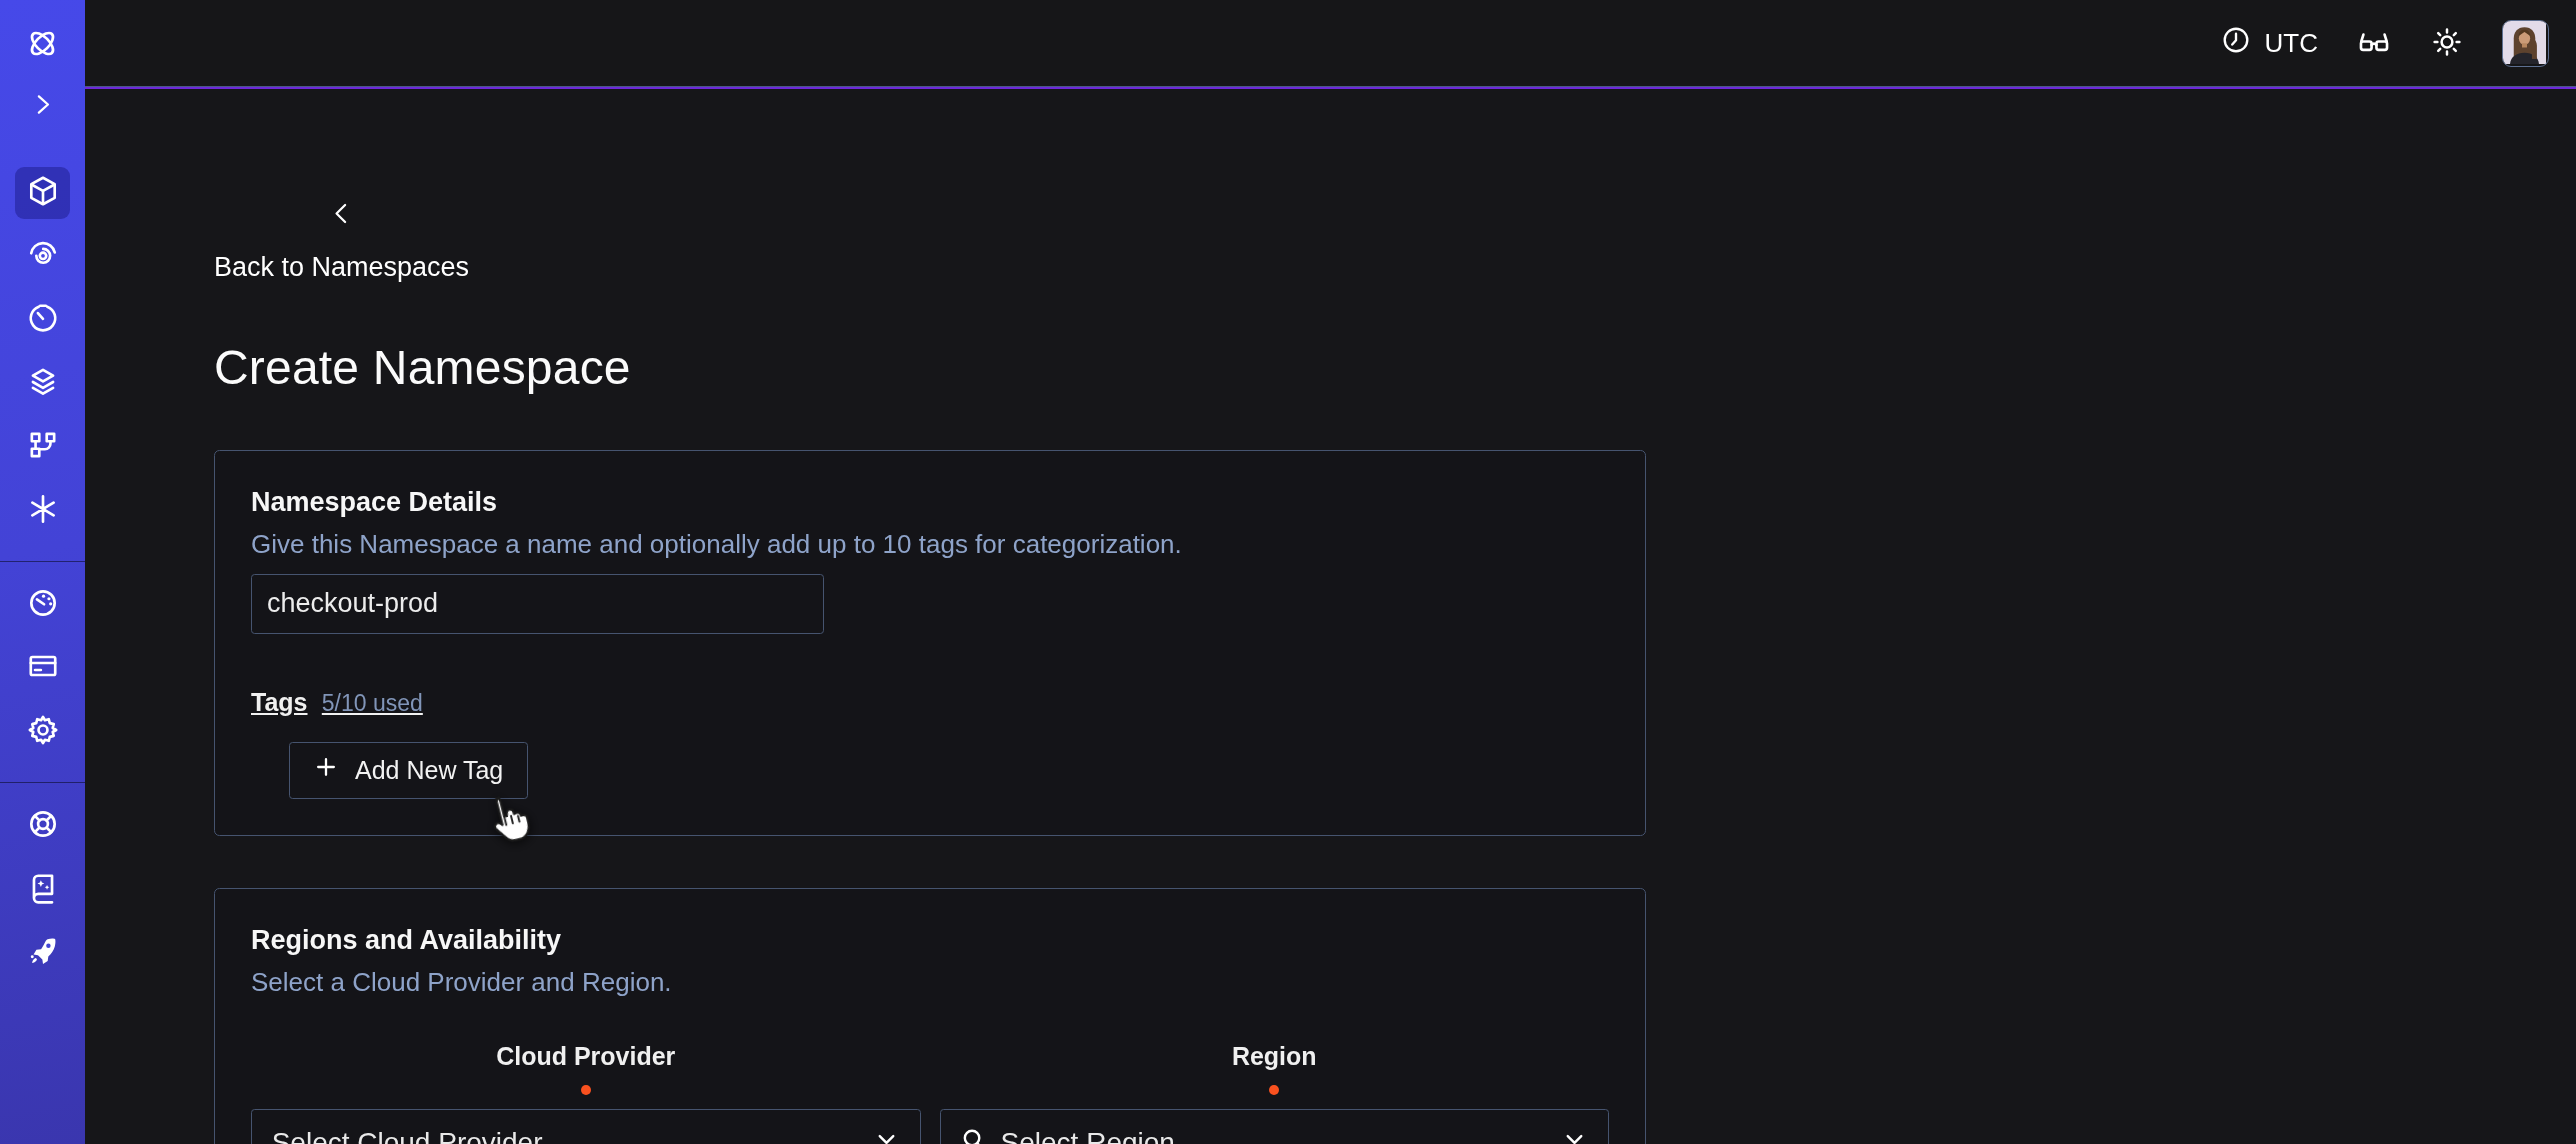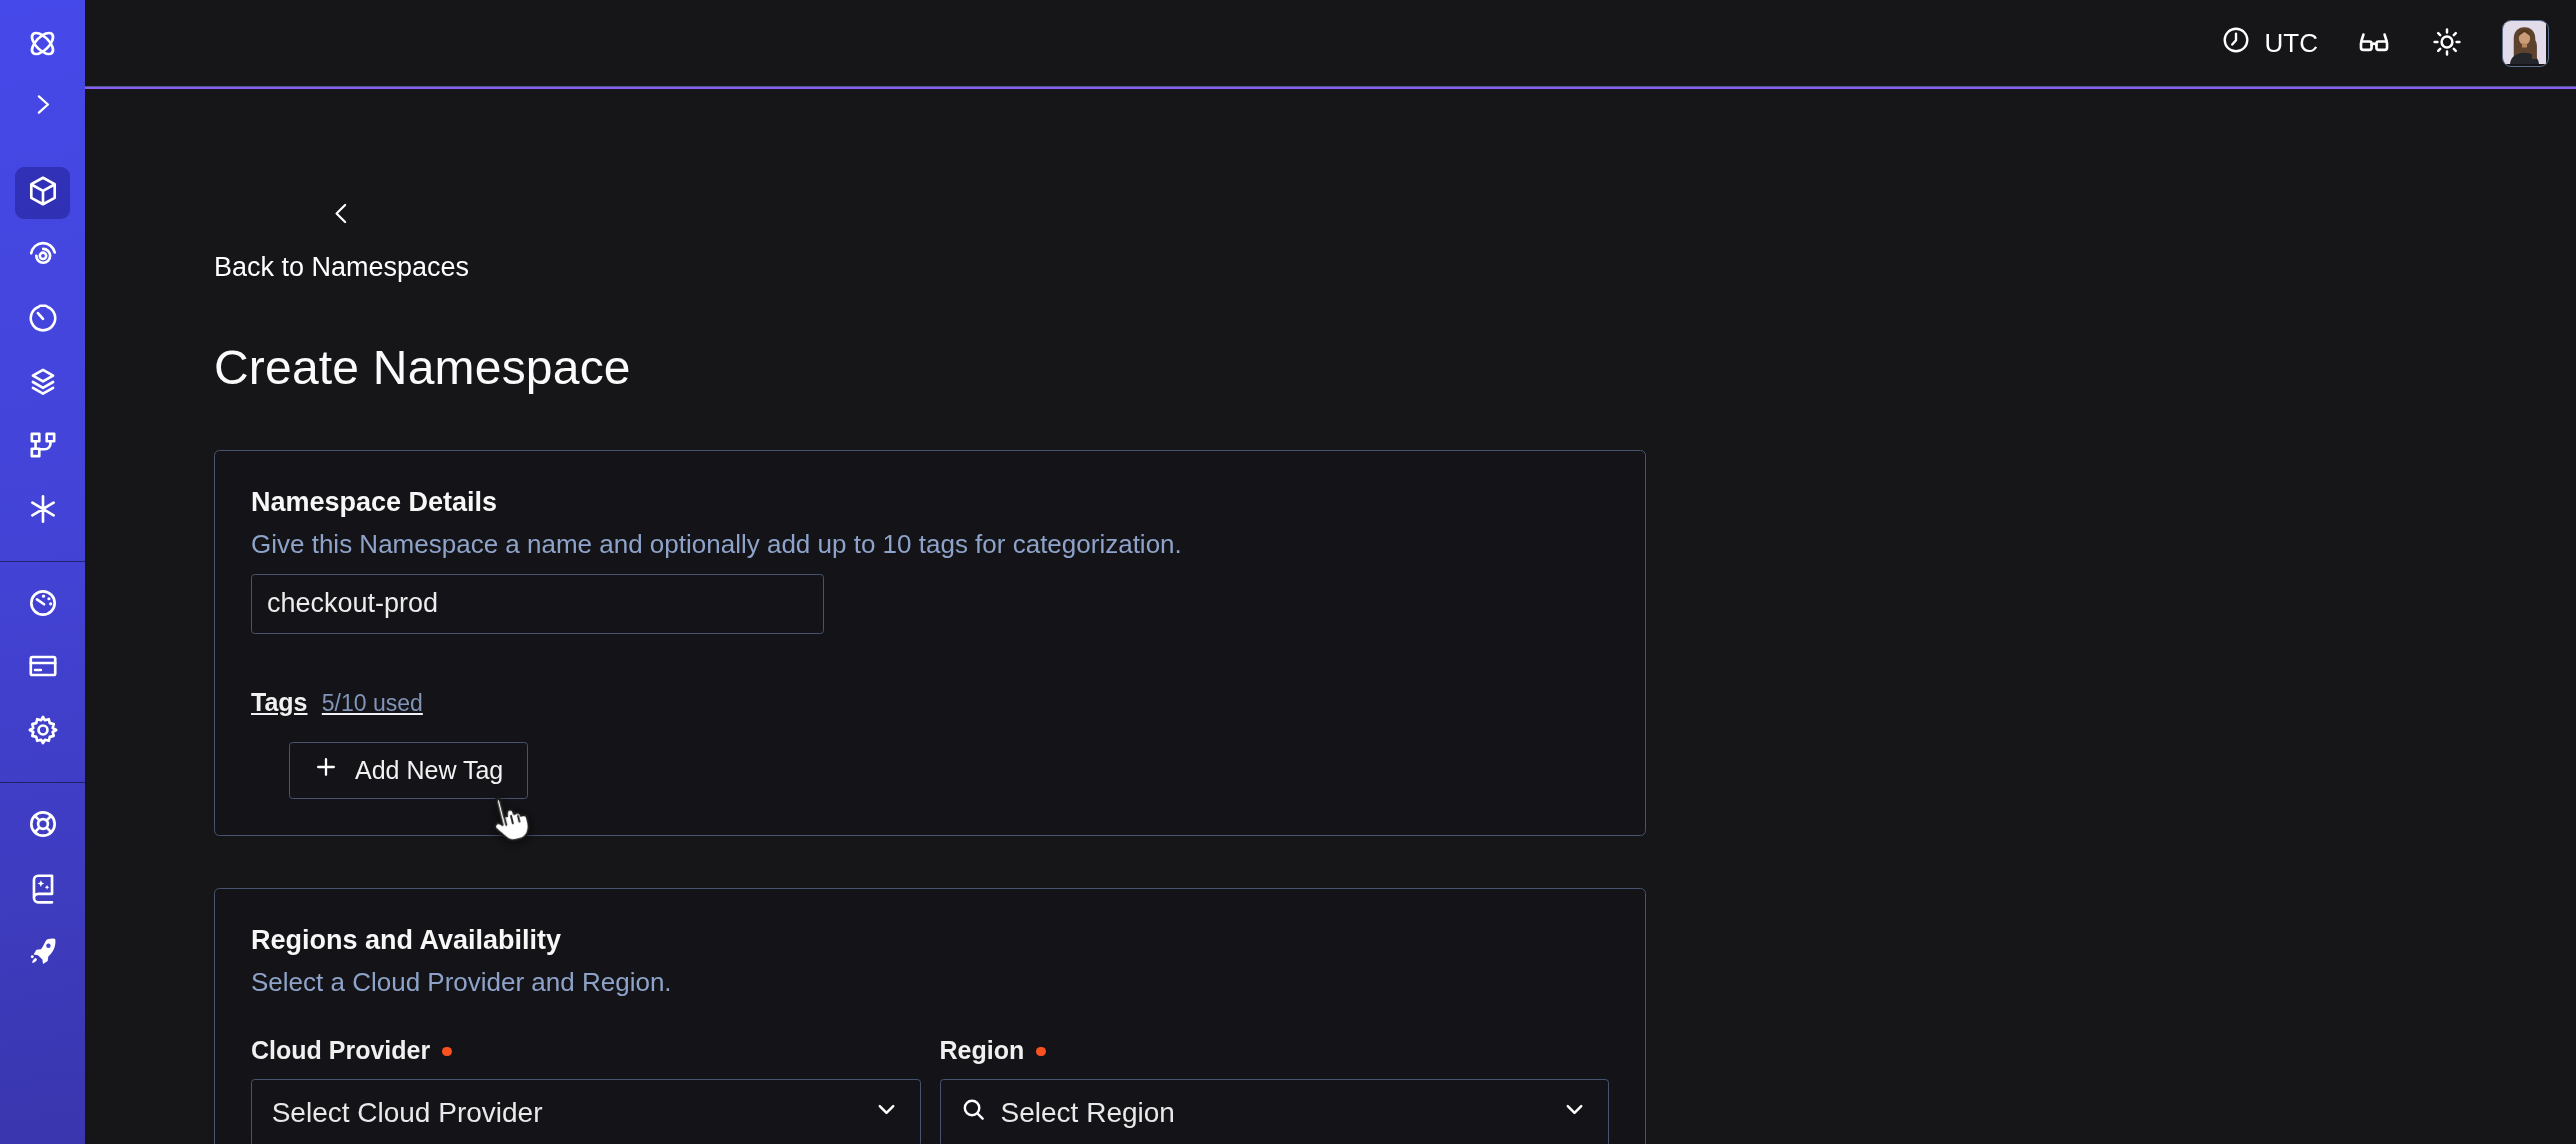--- a/index.html
+++ b/index.html
@@ -2,21 +2,21 @@
 <html style="font-size:14.3px"><head>
 <meta charset="utf-8">
 <style>
   * { box-sizing: border-box; margin: 0; padding: 0; }
   html, body { background: #101013; }
   body {
     width: 2576px; height: 1145px; overflow: hidden;
     font-family: "Liberation Sans", "DejaVu Sans", sans-serif;
     color: #f2f2f2;
   }
-  .app { position: relative; width: 2576px; height: 1145px; background: #8b5cf6; overflow: hidden; }
+  .app { position: relative; width: 2576px; height: 1145px; background: #6d28d9; overflow: hidden; }
 
   
   .sidebar {
     position: absolute; left: 0; top: 0; width: 85px; height: 1145px;
     background: linear-gradient(170deg, #4649e9 0%, #4343d6 48%, #3a36ae 100%);
     display: flex; flex-direction: column; align-items: center; z-index: 5;
   }
   .side-logo { margin-top: 21.5px; width: 55px; height: 43px; display: flex; align-items: center; justify-content: center; }
   .side-expand { margin-top: 23px; width: 55px; height: 36px; display: flex; align-items: center; justify-content: center; cursor: pointer; }
   .nav-group { display: flex; flex-direction: column; align-items: center; }
@@ -83,21 +83,21 @@
   .tags-used { font-size: 23px; color: #8195b8; }
 
   .add-tag-btn {
     margin-top: 25px; display: inline-flex; align-items: center; gap: 17px;
     height: 57px; padding: 0 24px; background: transparent;
     border: 1.8px solid #46546f; border-radius: 3.6px; color: #f2f2f2;
     font-size: 25px; font-family: inherit; cursor: pointer; margin-left: 38px;
   }
 
   .grid2 { margin-top: 38px; display: grid; grid-template-columns: 1fr 1fr; column-gap: 19px; }
-  .grid2 .field-label { margin-top: 0; }
+  .grid2 .field-label { margin-top: 6px; flex-direction: column; }
   .select {
     margin-top: 14.3px; height: 68px; border: 1.8px solid #46546f; border-radius: 3.6px;
     display: flex; align-items: center; padding: 0 19.7px; gap: 13.4px;
     color: #e9e9e9; font-size: 28px; cursor: pointer; background: transparent;
   }
   .select .spacer { flex: 1; }
 
   .cursor {
     position: absolute; left: 484px; top: 792px; z-index: 20;
     transform: rotate(-14deg);

